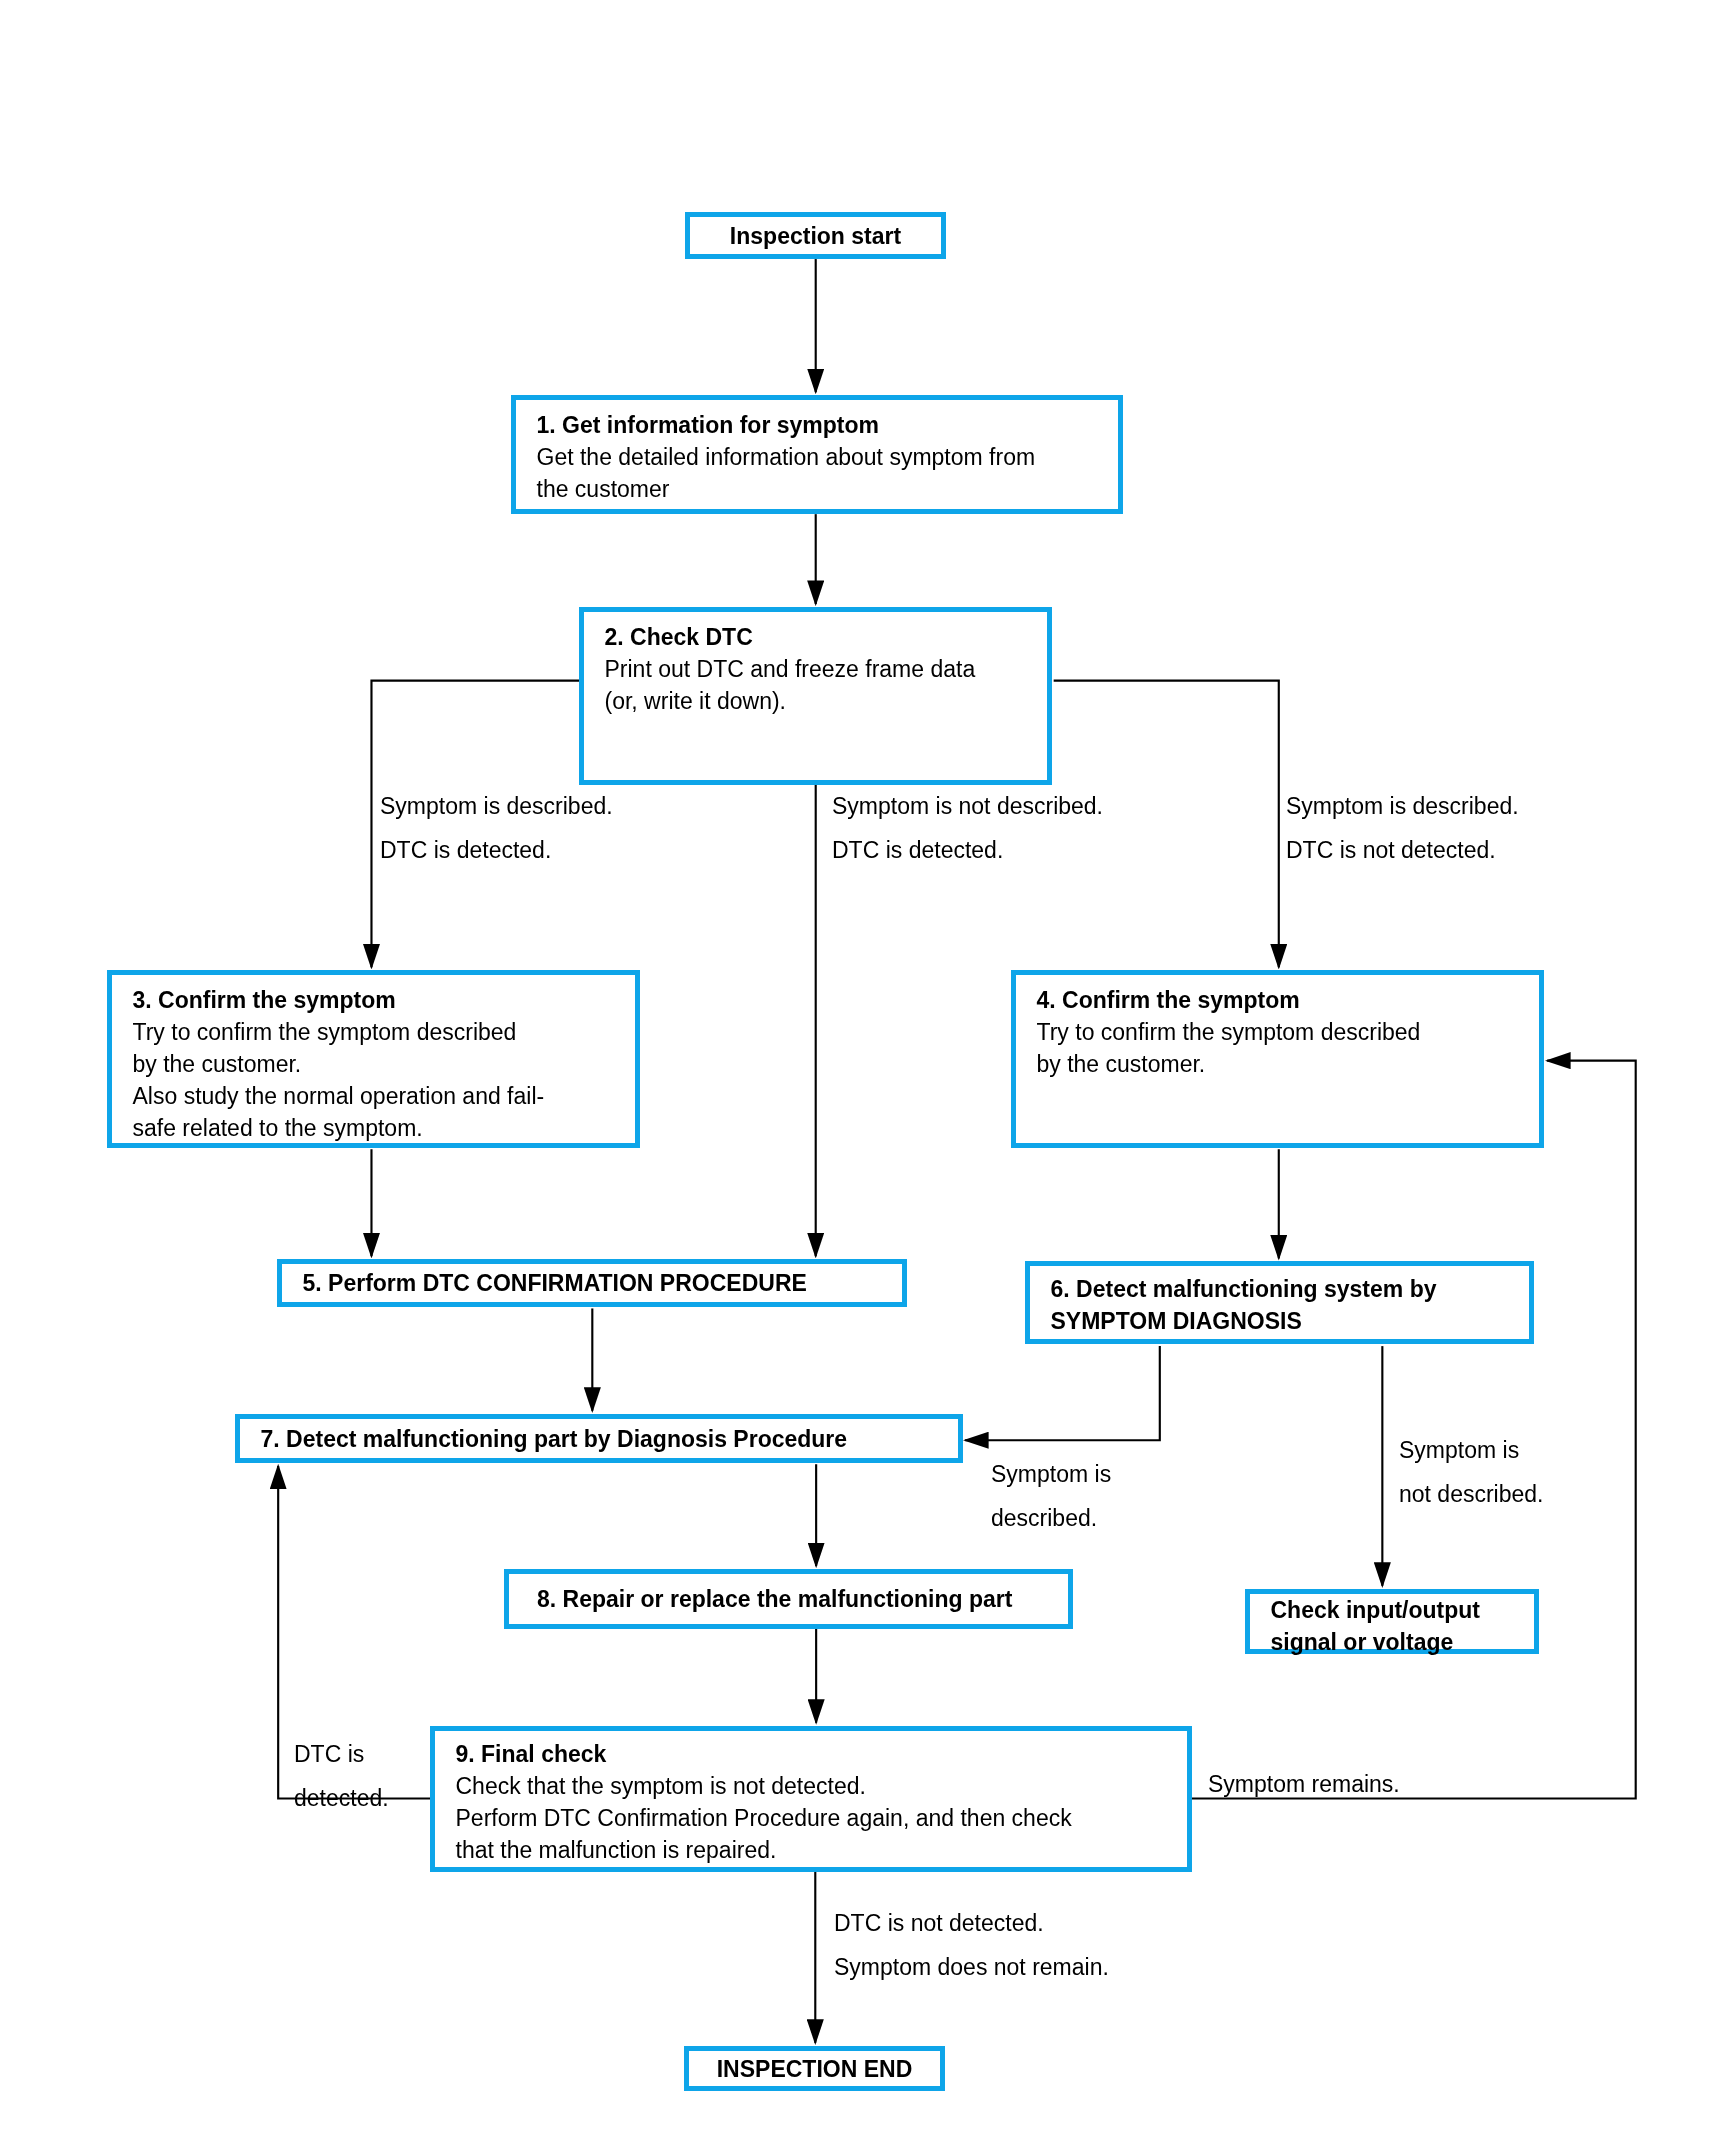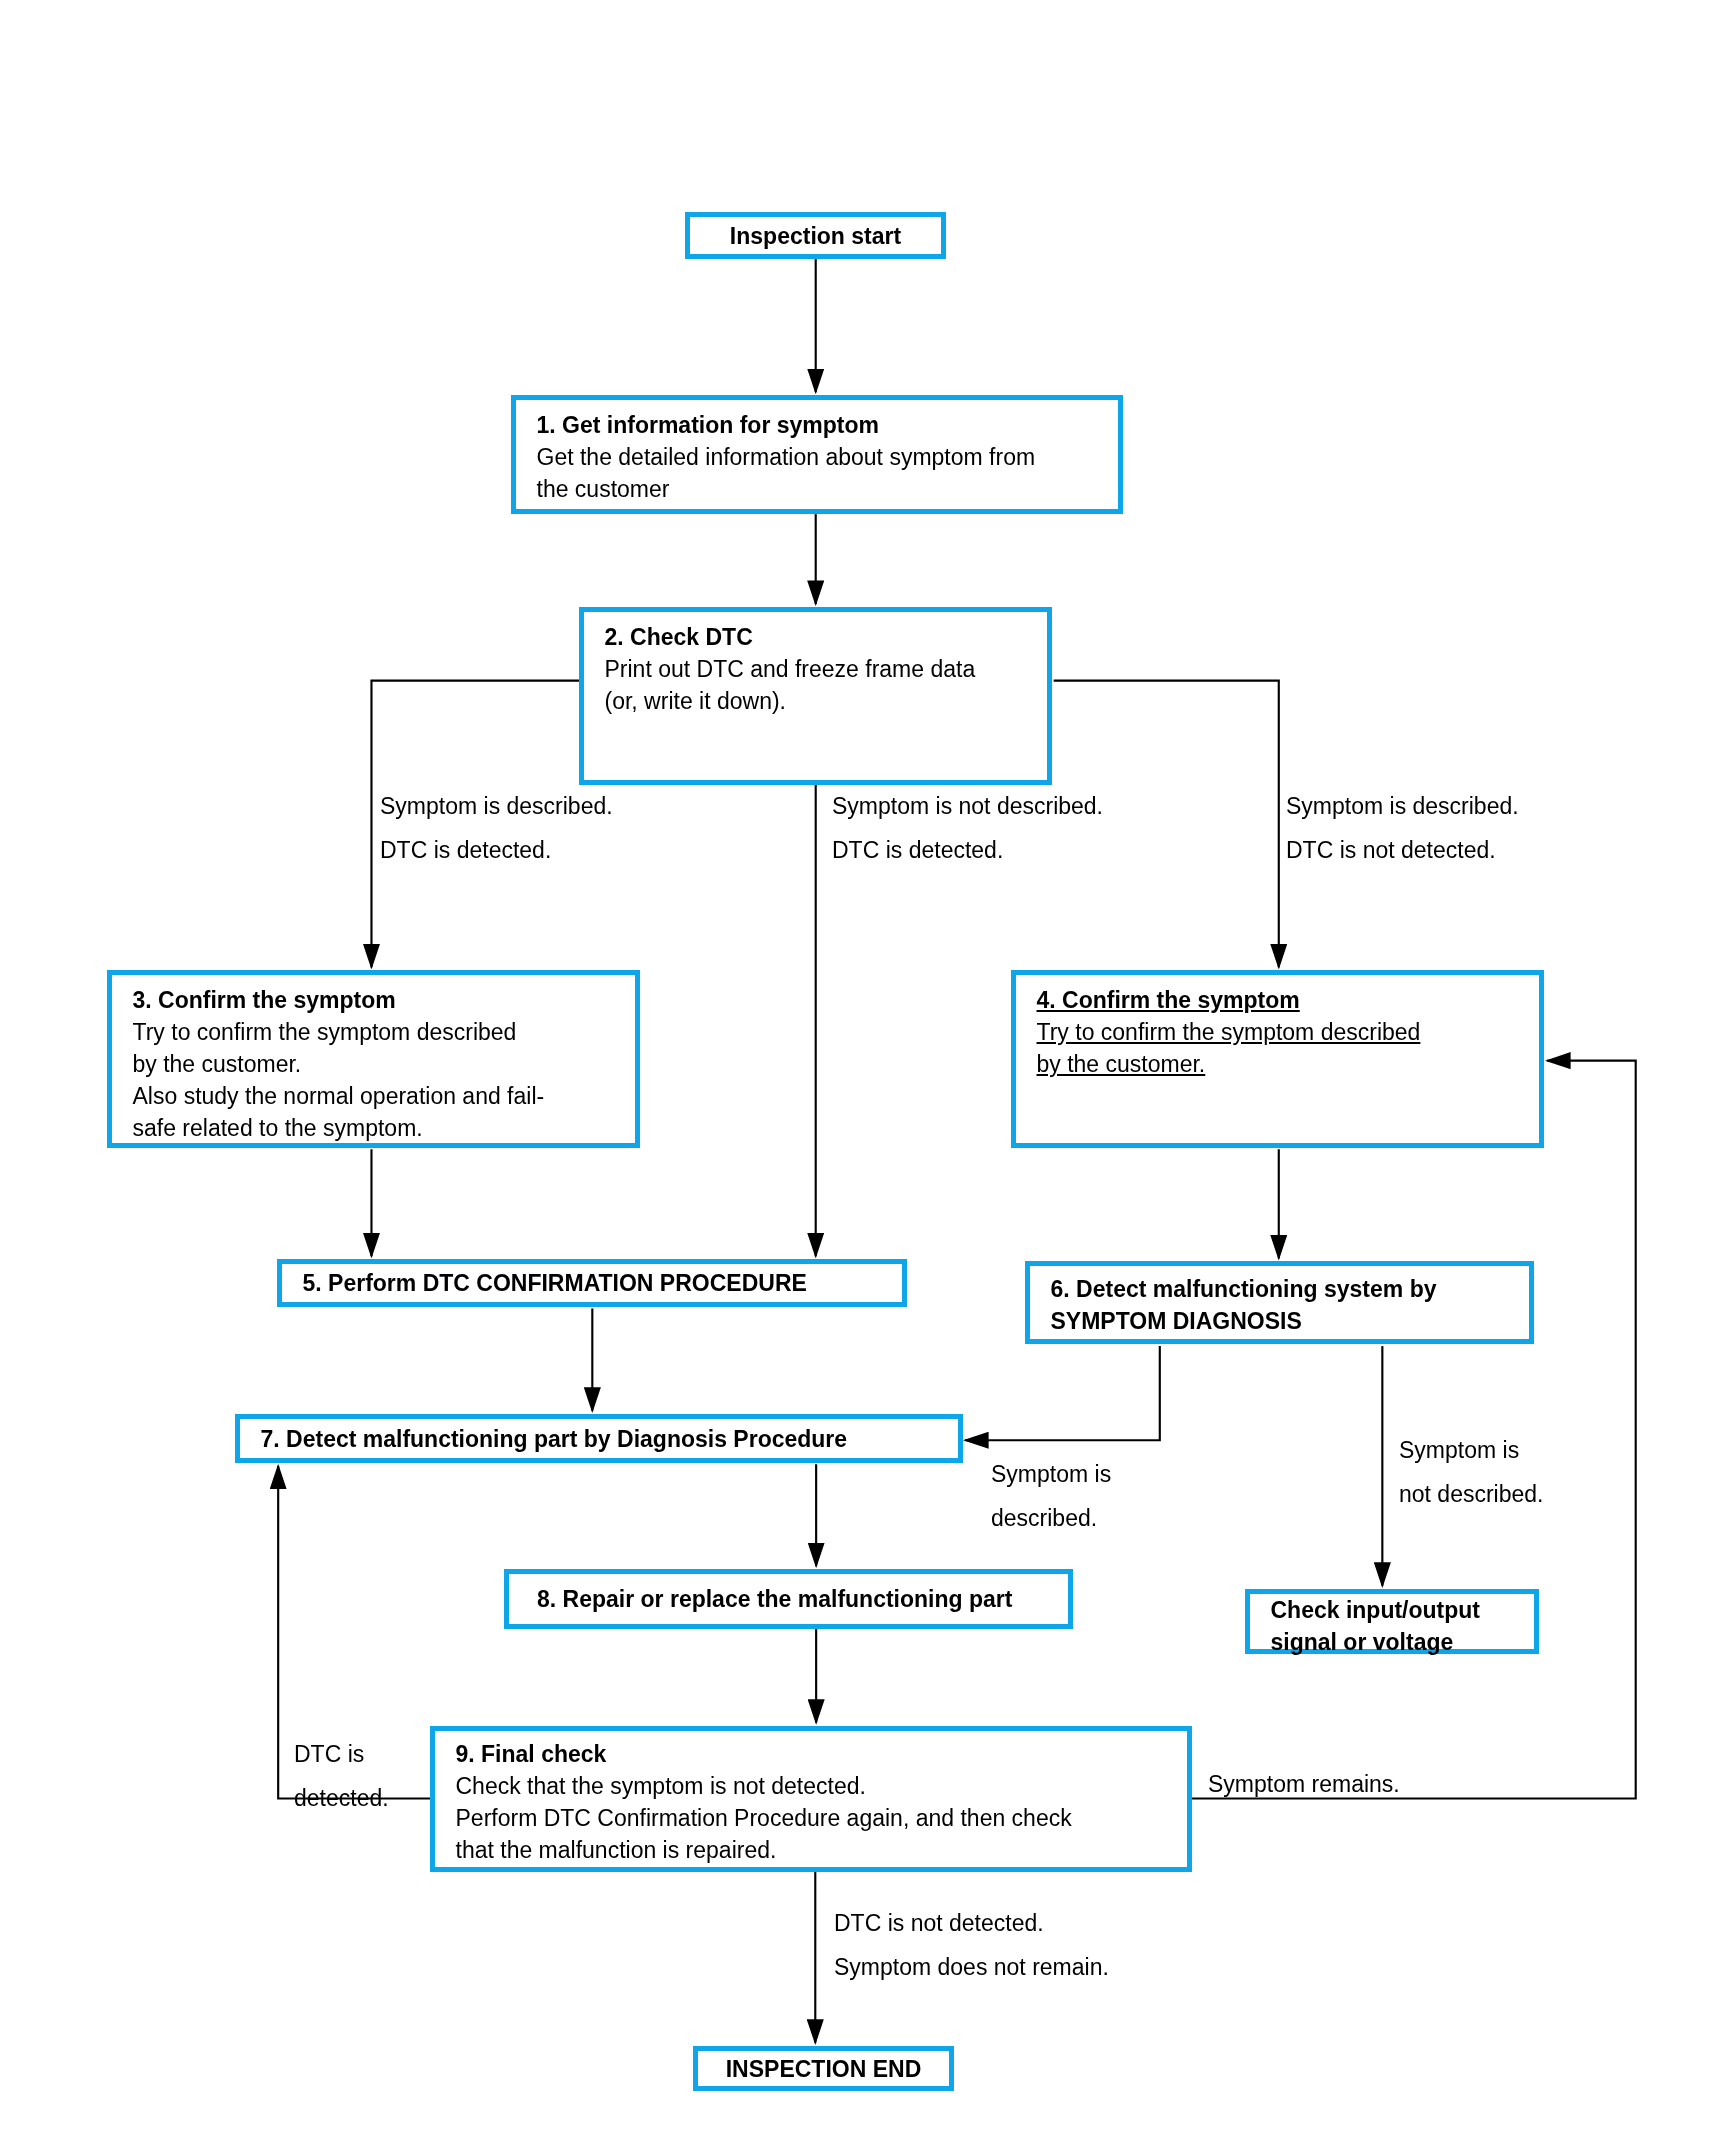--- a/index.html
+++ b/index.html
@@ -79,21 +79,21 @@
   </div>
 
   <div class="node" style="left:107px;top:970px;width:533px;height:178px;">
     <span class="node-title">3. Confirm the symptom</span>
     <span class="node-body">Try to confirm the symptom described
 by the customer.
 Also study the normal operation and fail-
 safe related to the symptom.</span>
   </div>
 
-  <div class="node" style="left:1011px;top:970px;width:533px;height:178px;text-decoration:underline;">
+  <div class="node" style="left:1011px;top:970px;width:533px;height:178px;">
     <span class="node-title">4. Confirm the symptom</span>
     <span class="node-body">Try to confirm the symptom described
 by the customer.</span>
   </div>
 
   <div class="node single" style="left:277px;top:1259px;width:630px;height:48px;">
     <span class="node-title">5. Perform DTC CONFIRMATION PROCEDURE</span>
   </div>
 
   <div class="node" style="left:1025px;top:1261px;width:509px;height:83px;padding-top:6.8px;">
@@ -114,21 +114,21 @@
 signal or voltage</span>
   </div>
 
   <div class="node" style="left:430px;top:1726px;width:762px;height:146px;padding-top:6.8px;">
     <span class="node-title">9. Final check</span>
     <span class="node-body">Check that the symptom is not detected.
 Perform DTC Confirmation Procedure again, and then check
 that the malfunction is repaired.</span>
   </div>
 
-  <div class="node terminal" style="left:684px;top:2046px;width:261px;height:45px;margin-left:9px;">
+  <div class="node terminal" style="left:684px;top:2046px;width:261px;height:45px;">
     <span class="node-title">INSPECTION END</span>
   </div>
 
   <div class="edge-label" style="left:380px;top:784px;">Symptom is described.
 DTC is detected.</div>
 
   <div class="edge-label" style="left:832px;top:784px;">Symptom is not described.
 DTC is detected.</div>
 
   <div class="edge-label" style="left:1286px;top:784px;">Symptom is described.

